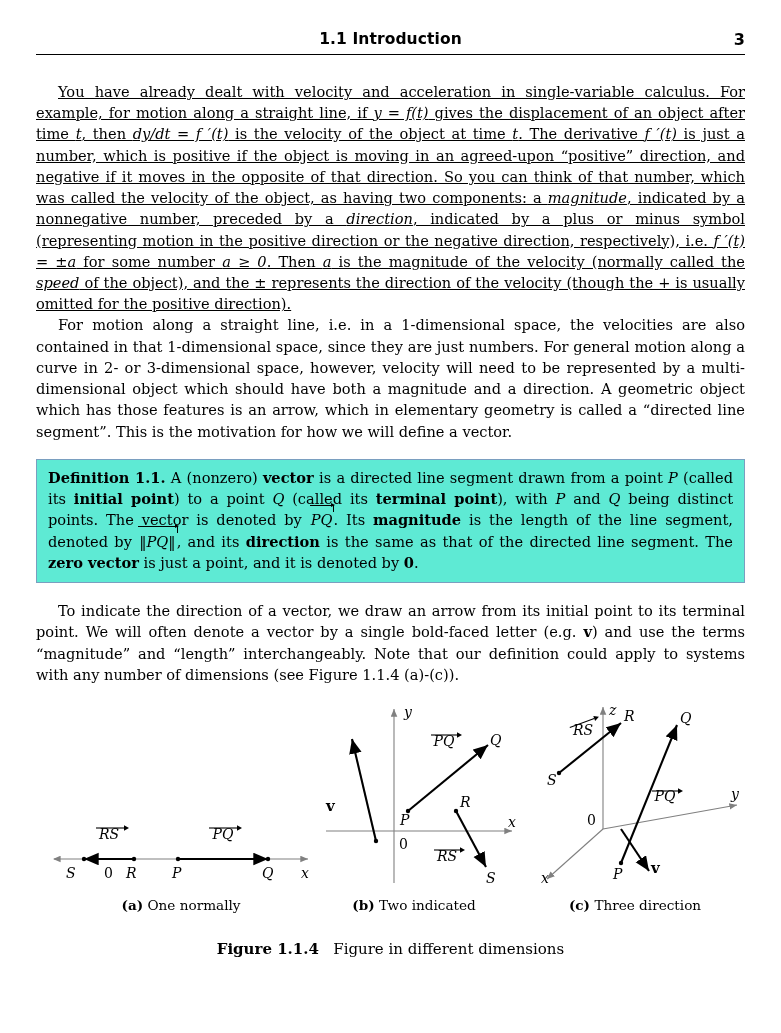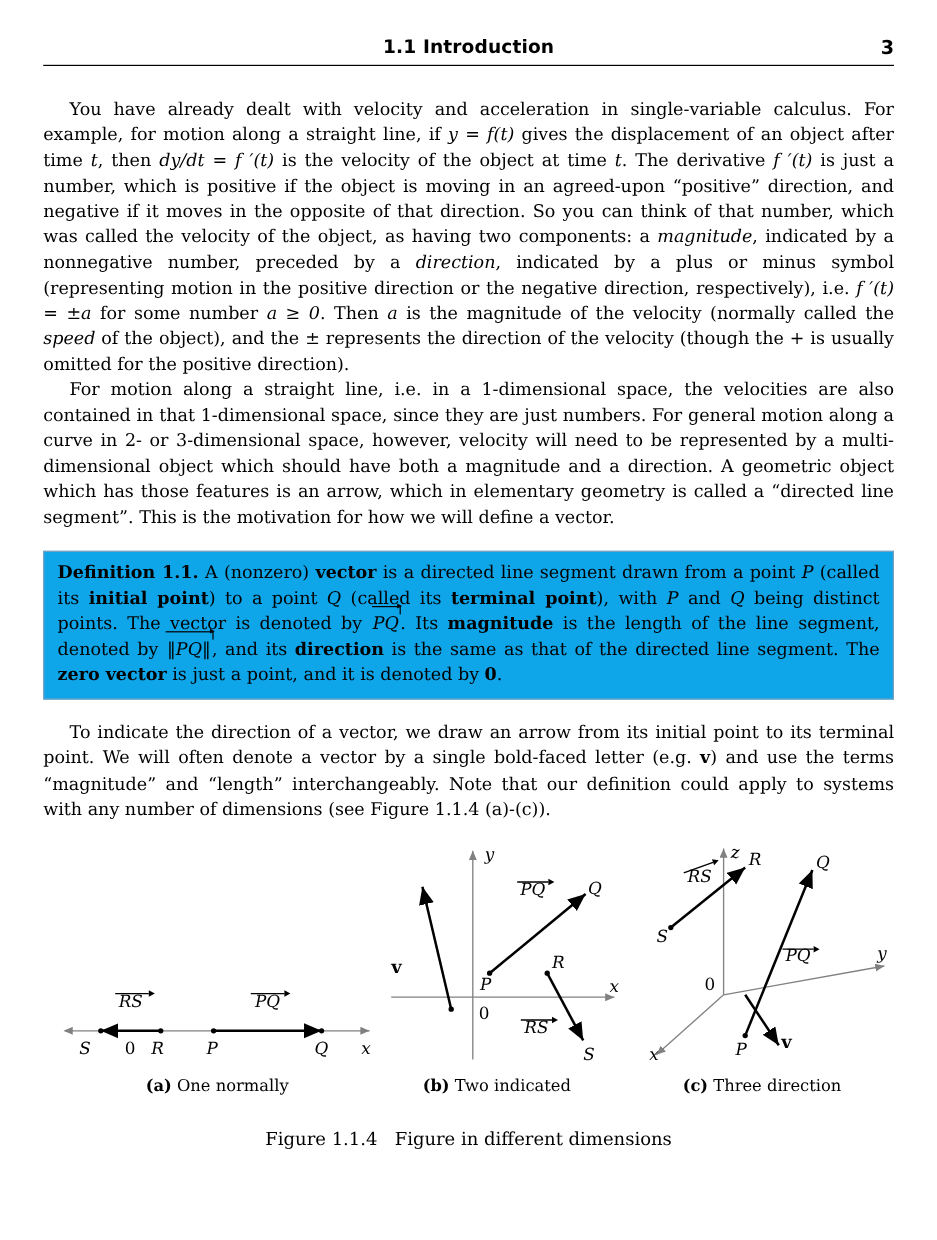--- a/index.html
+++ b/index.html
@@ -53,20 +53,21 @@
     line-height: 1.455;
     text-align: justify;
     hyphens: auto;
   }
   p.para {
     margin: 0;
     text-indent: 22px;
   }
   p.first {
     margin-top: 21px;
+    text-decoration: underline;
   }
   .it { font-style: italic; }
   .bd { font-weight: bold; }
   .mi { font-style: italic; }
   
   .vec {
     position: relative;
     display: inline-block;
     font-style: italic;
     padding: 0 1px;
@@ -94,21 +95,21 @@
     width: 0;
     height: 0;
     border-left: 4px solid #000;
     border-top: 2.6px solid transparent;
     border-bottom: 2.6px solid transparent;
   }
   
   .defbox {
     margin-top: 17px;
     border: 1px solid #7a9fc0;
-    background: #0ea5e9;
+    background: #5eead4;
     padding: 7px 11px 9px 11px;
     font-size: 14.6px;
     line-height: 1.46;
     text-align: justify;
   }
   
   .figures {
     position: relative;
     margin-top: 16px;
     height: 230px;
@@ -116,21 +117,21 @@
   .fig-caption {
     text-align: center;
     font-size: 13.6px;
     margin-top: 2px;
   }
   .figure-label {
     text-align: center;
     font-size: 15px;
     margin-top: 9px;
   }
-  .figure-label .fl-b { font-weight: normal; }
+  .figure-label .fl-b { font-weight: bold; }
   svg text { font-family: "DejaVu Serif", serif; }
 </style>
 </head>
 <body>
 
 <div class="page">
 
   <div class="header">
     <div class="header-title">1.1 Introduction</div>
     <div class="header-pageno">3</div>

